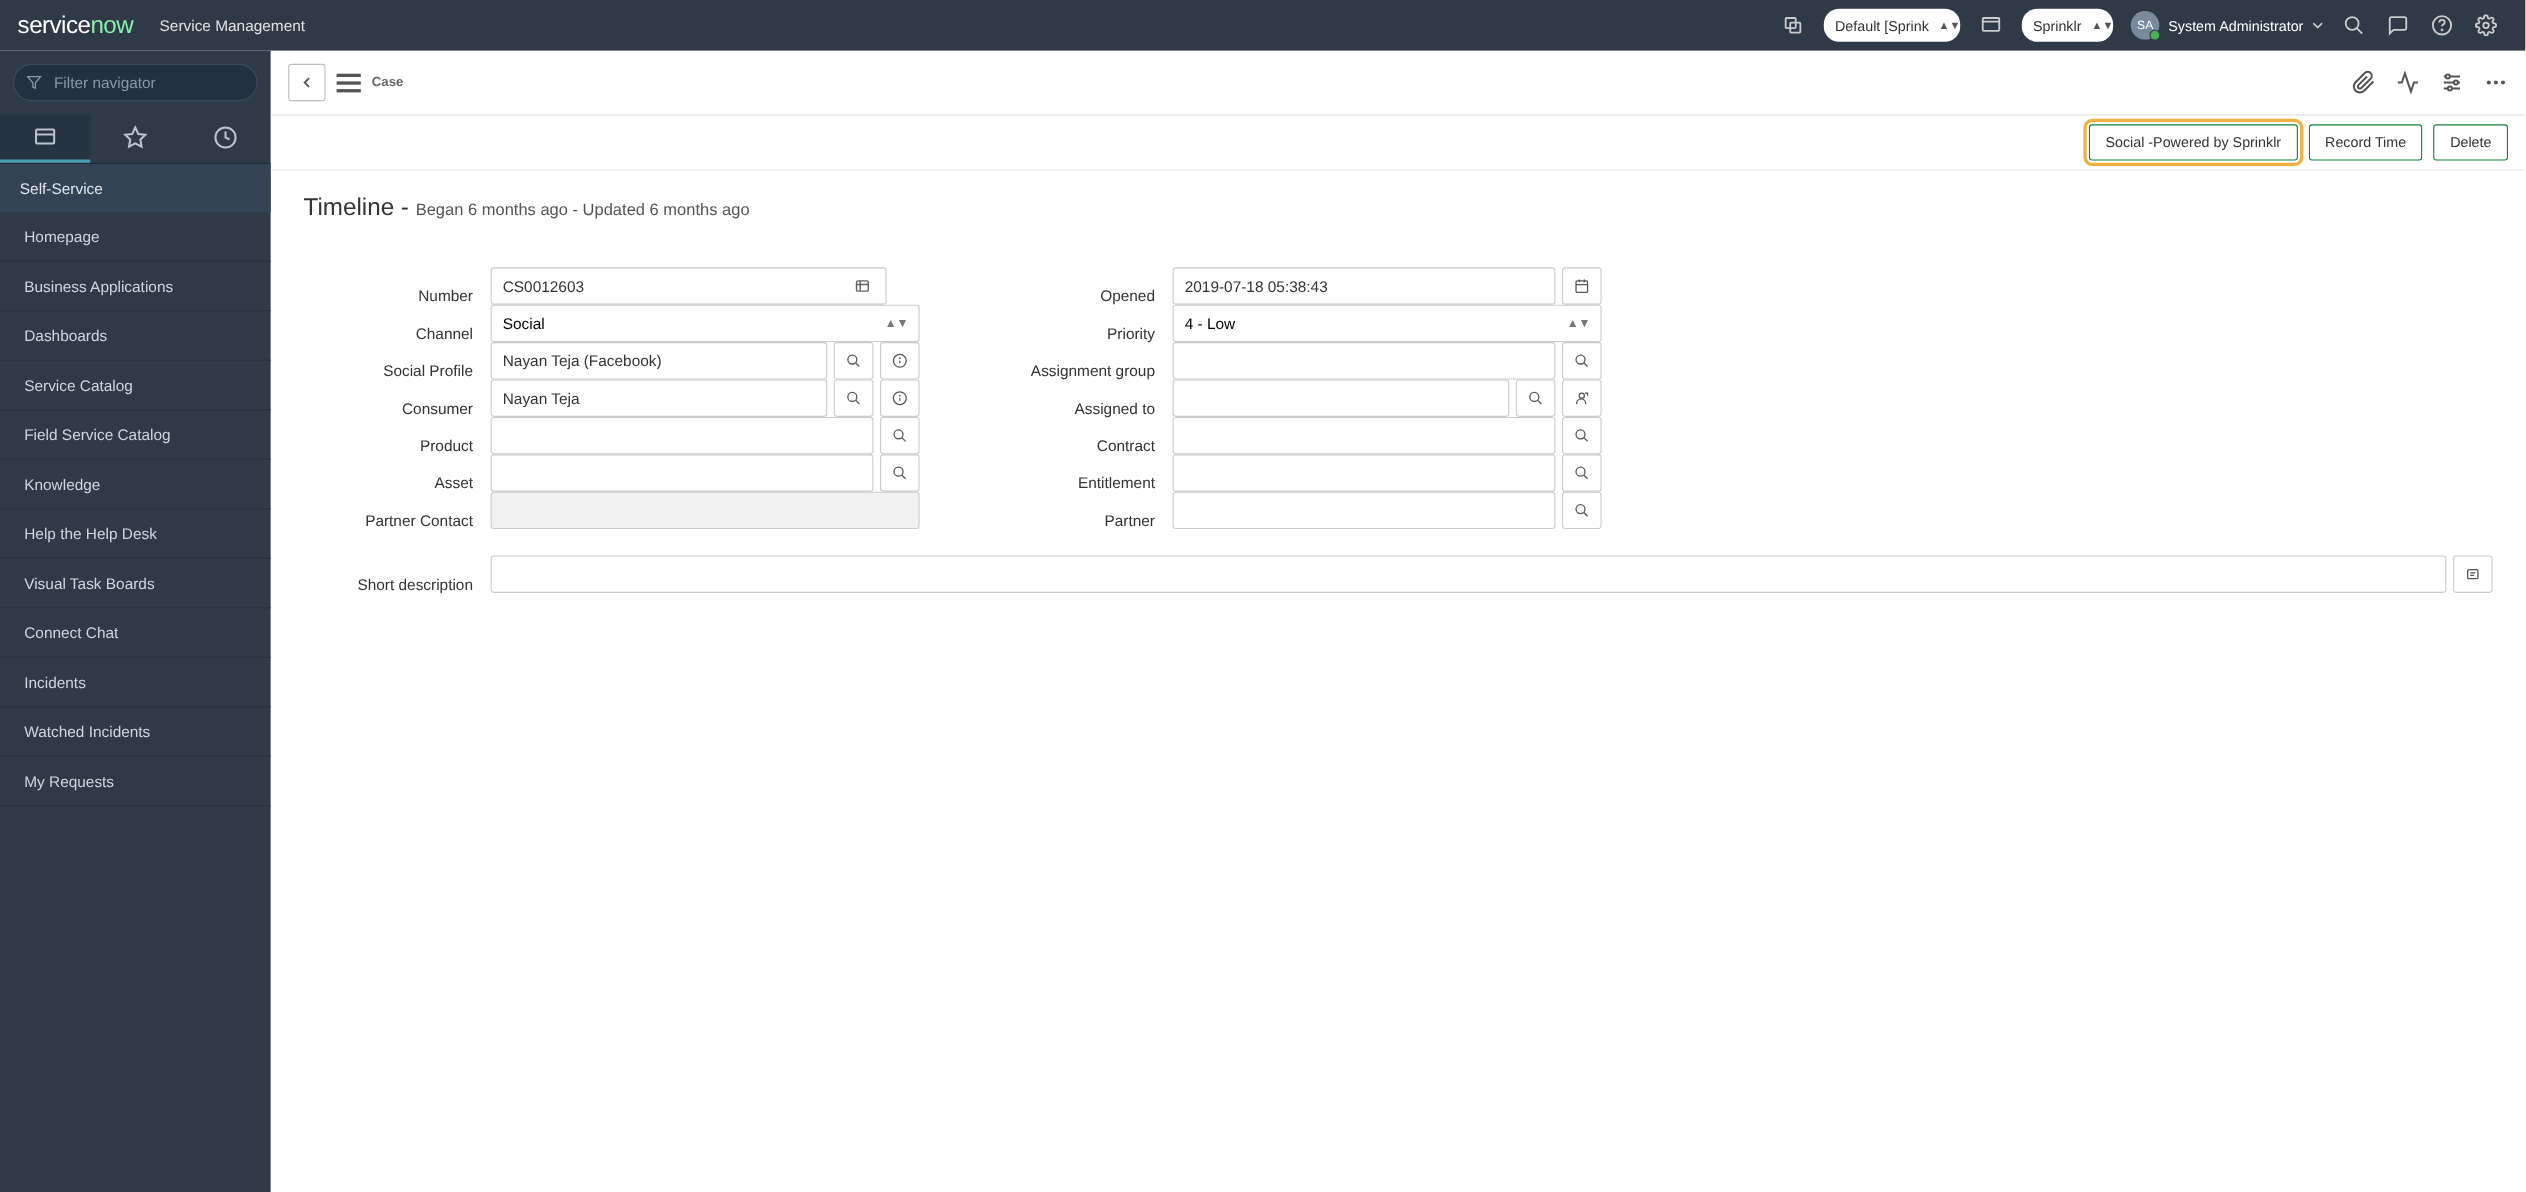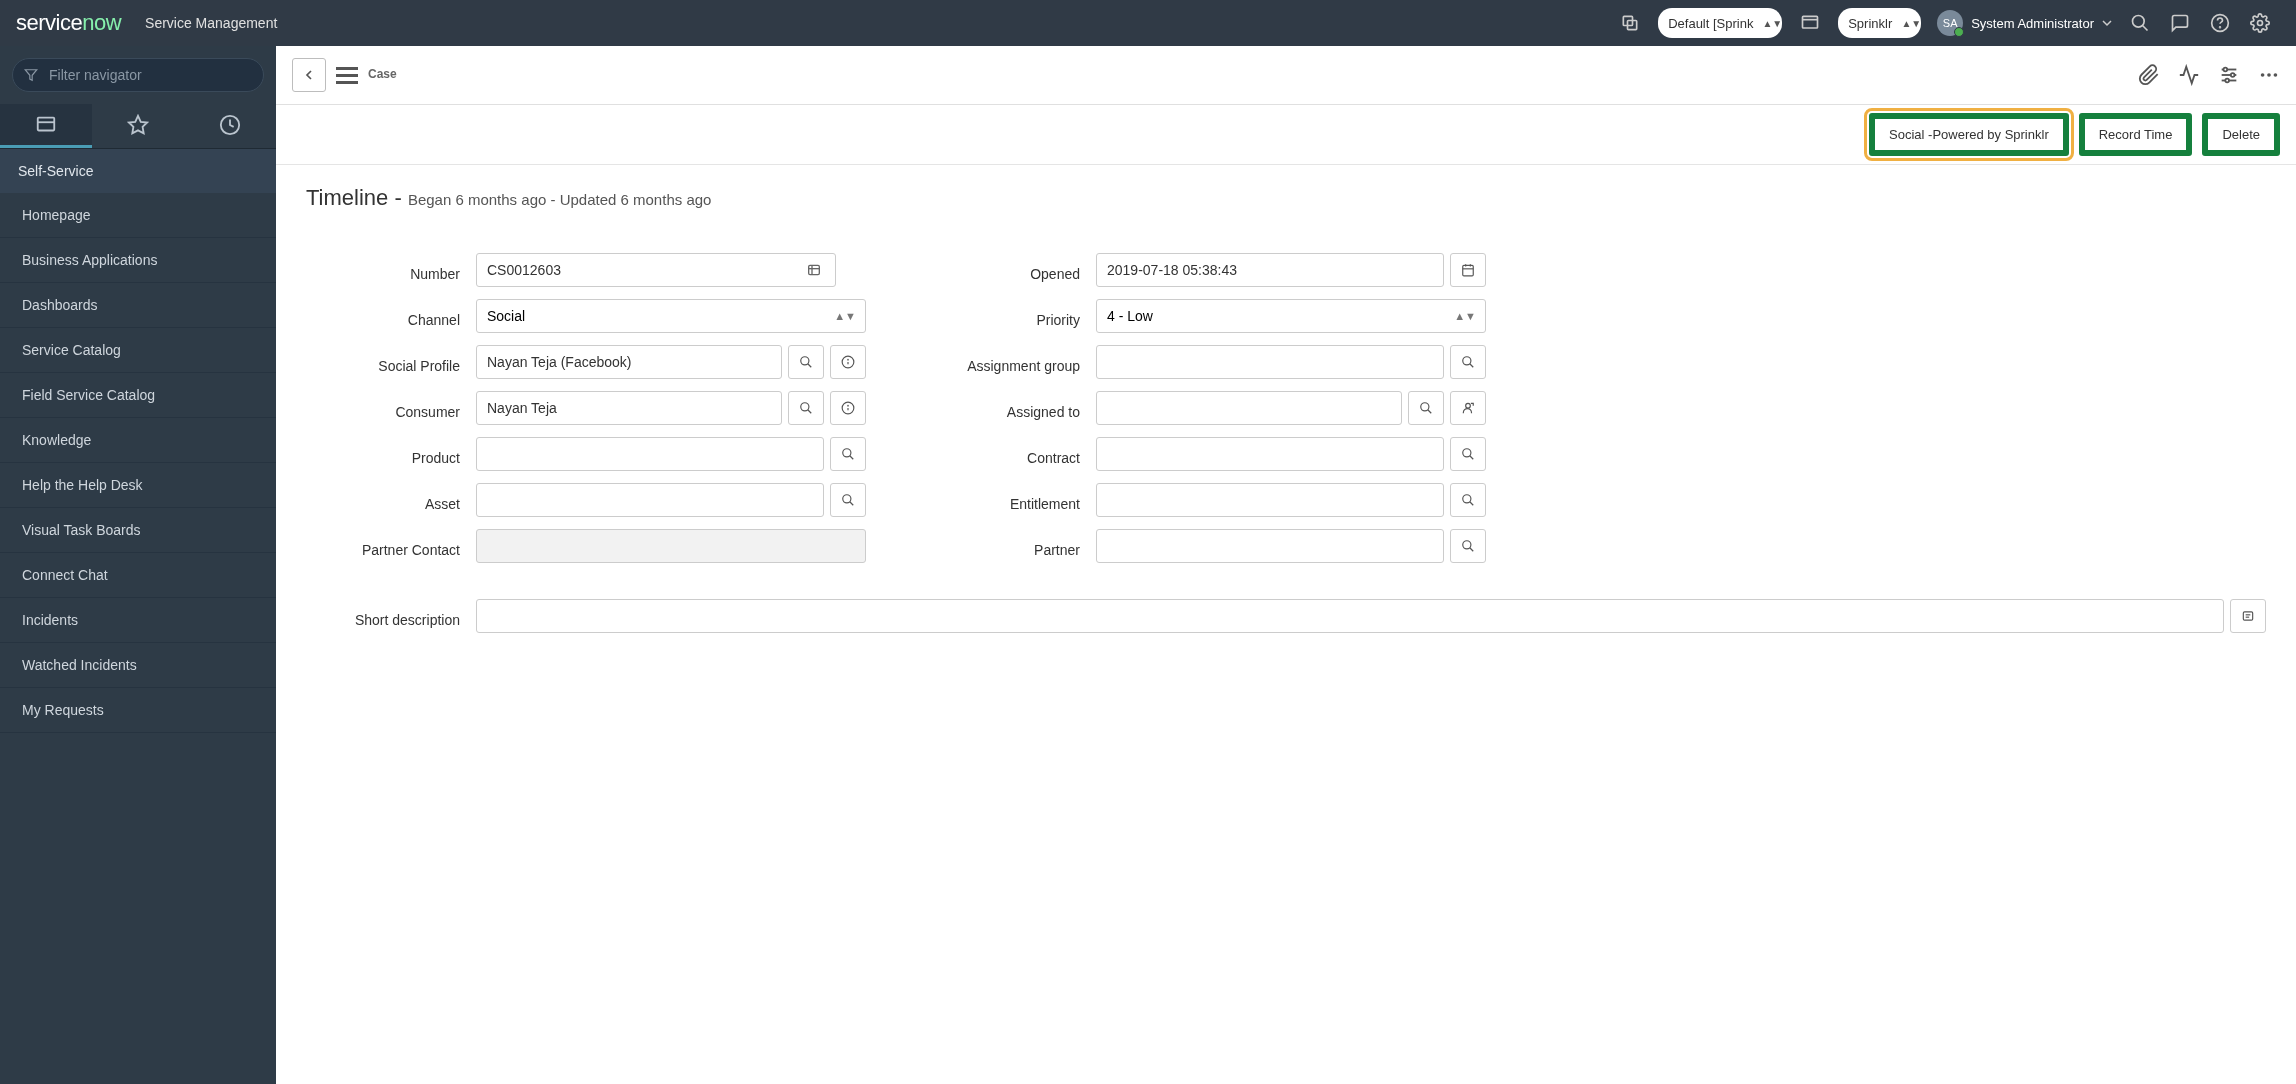--- a/index.html
+++ b/index.html
@@ -16,21 +16,21 @@
 .topbar-select { background:#fff; color:#333; border:none; border-radius:14px; height:30px; padding:0 28px 0 10px; font-size:13px; margin:0 8px; appearance:none; -webkit-appearance:none; position:relative; }
 .select-wrap { position:relative; display:inline-flex; align-items:center; }
 .select-wrap .chev { position:absolute; right:8px; pointer-events:none; color:#555; font-size:10px; }
 .user-chip { display:flex; align-items:center; gap:8px; margin:0 8px; cursor:pointer; }
 .user-av { width:26px; height:26px; border-radius:50%; background:#7a8a9a; display:flex; align-items:center; justify-content:center; font-size:11px; color:#fff; position:relative; }
 .user-av::after{ content:""; position:absolute; width:8px; height:8px; background:#4caf50; border-radius:50%; bottom:-1px; right:-1px; border:1.5px solid #303a46; }
 .user-name { font-size:13px; color:#fff; }
 
 
 .main { display:flex; height: calc(100vh - 46px); }
-.nav { width: 276px; background:#2e3b47; color:#ccc; display:flex; flex-direction:column; }
+.nav { width: 246px; background:#2e3b47; color:#ccc; display:flex; flex-direction:column; }
 .nav-filter { padding: 12px; }
 .filter-input-wrap { position:relative; }
 .filter-input { width:100%; background:#223040; border:1px solid #3a4a5a; border-radius:20px; height:34px; padding:0 14px 0 36px; color:#ccc; font-size:14px; }
 .filter-input::placeholder{ color:#8a97a4; }
 .filter-icon { position:absolute; left:12px; top:50%; transform:translateY(-50%); color:#8a97a4; }
 .nav-tabs { display:flex; border-bottom:1px solid #1f2a34; }
 .nav-tab { flex:1; height:44px; display:flex; align-items:center; justify-content:center; cursor:pointer; border-bottom:3px solid transparent; }
 .nav-tab.active { background:#263340; border-bottom-color:#4a9db5; }
 .nav-tab svg { color:#bac4ce; }
 .nav-section-title { padding:14px 18px; font-size:14px; color:#e0e6ec; background:#344353; }
@@ -43,38 +43,38 @@
 .hamburger { display:flex; flex-direction:column; gap:4px; cursor:pointer; }
 .hamburger span{ width:22px; height:3px; background:#555; }
 .rec-title-block { display:flex; flex-direction:column; line-height:1.3;font-weight:bold; }
 .rec-label { font-size:12px; color:#666; }
 .rec-sub { font-size:13px; color:#333; }
 .header-spacer { flex:1; }
 .header-icons { display:flex; gap:18px; align-items:center; color:#555; }
 .header-icons .hi { cursor:pointer; }
 
 .action-row { display:flex; justify-content:flex-end; padding:8px 16px; gap:10px; }
-.btn { border:6px solid #15803d; border-radius:3px; background:#fff; padding:8px 14px; font-size:13px; color:#333; cursor:pointer; }
+.btn { border:1px solid #15803d; border-radius:3px; background:#fff; padding:8px 14px; font-size:13px; color:#333; cursor:pointer; }
 .btn.highlight { outline:3px solid #f0b042; outline-offset:2px; }
 
 .timeline-section { padding: 20px 30px 0 30px; border-top:1px solid #e5e5e5; }
 .timeline-title { font-size:22px; color:#333; margin-bottom:18px; }
 .timeline-title .sub { font-size:15px; color:#555; font-weight:400; }
 .timeline-flex { display:flex; align-items:flex-start; }
 .timeline-bar-wrap { flex:1; padding:8px 30px 8px 0; }
 .timeline-bar { height:2px; background:#cfd4d8; position:relative; border-radius:2px; }
 .timeline-dot { position:absolute; left:0; top:50%; transform:translate(0,-50%); width:16px; height:16px; border-radius:50%; background:#1f8be0; }
 .timeline-meta { border-left:1px solid #d0d0d0; padding-left:18px; font-size:13px; color:#333; min-width:130px; }
 .timeline-meta .big { font-size:15px; font-weight:500; }
 .timeline-meta .lab { color:#888; font-size:12px; margin-bottom:10px; }
 
 
 .form-area { padding: 24px 30px; display:flex; gap:60px; }
 .col { flex:1; max-width:560px; }
-.form-row { display:flex; align-items:center; margin-bottom:12px; }
+.form-row { display:flex; align-items:flex-end; margin-bottom:0; }
 .form-row label { width:170px; text-align:right; padding-right:16px; padding-top:8px; font-size:14px; color:#333; }
 .field { flex:1; display:flex; gap:6px; }
 .input { flex:1; height:34px; border:1px solid #ccc; border-radius:3px; padding:0 10px; font-size:14px; color:#333; background:#fff; }
 .input[readonly]{ background:#f2f2f2; }
 textarea.input { height:72px; padding:8px 10px; resize:vertical; }
 .select { flex:1; height:34px; border:1px solid #ccc; border-radius:3px; padding:0 10px; font-size:14px; background:#fff; appearance:none; position:relative; }
 .select-field { position:relative; flex:1; display:flex; }
 .select-field .chev { position:absolute; right:10px; top:50%; transform:translateY(-50%); color:#777; pointer-events:none; font-size:11px; }
 .lookup-btn { width:36px; height:34px; border:1px solid #ccc; border-radius:3px; background:#fff; display:flex; align-items:center; justify-content:center; cursor:pointer; color:#555; }
 .form-row.full { max-width:none; }

